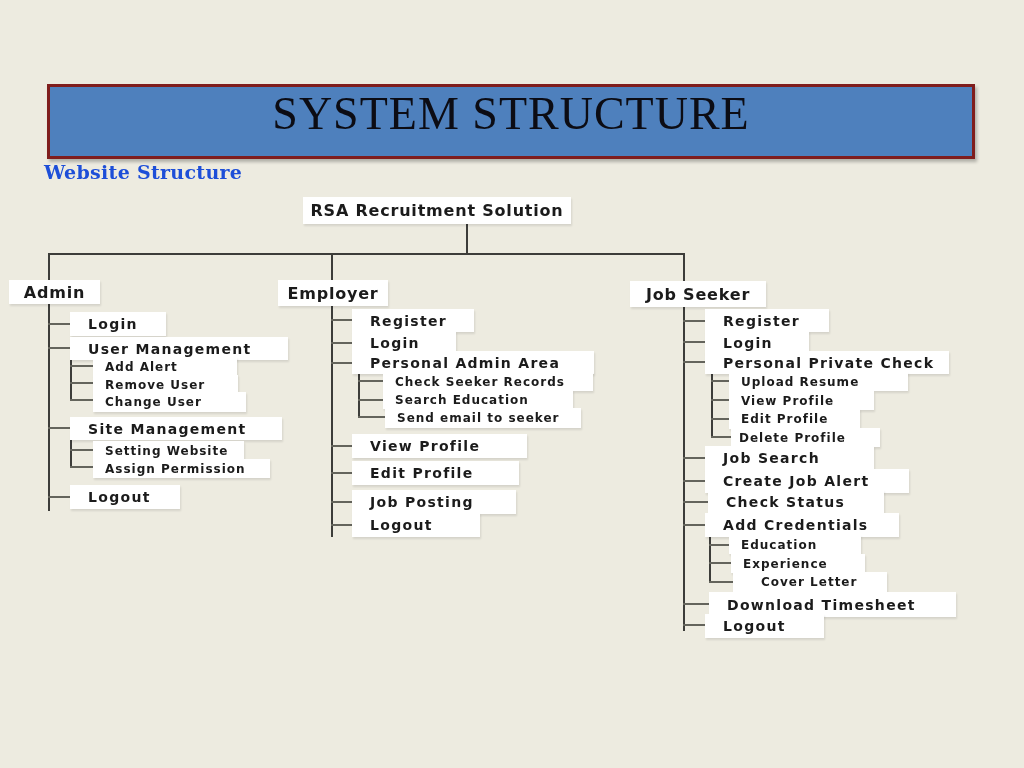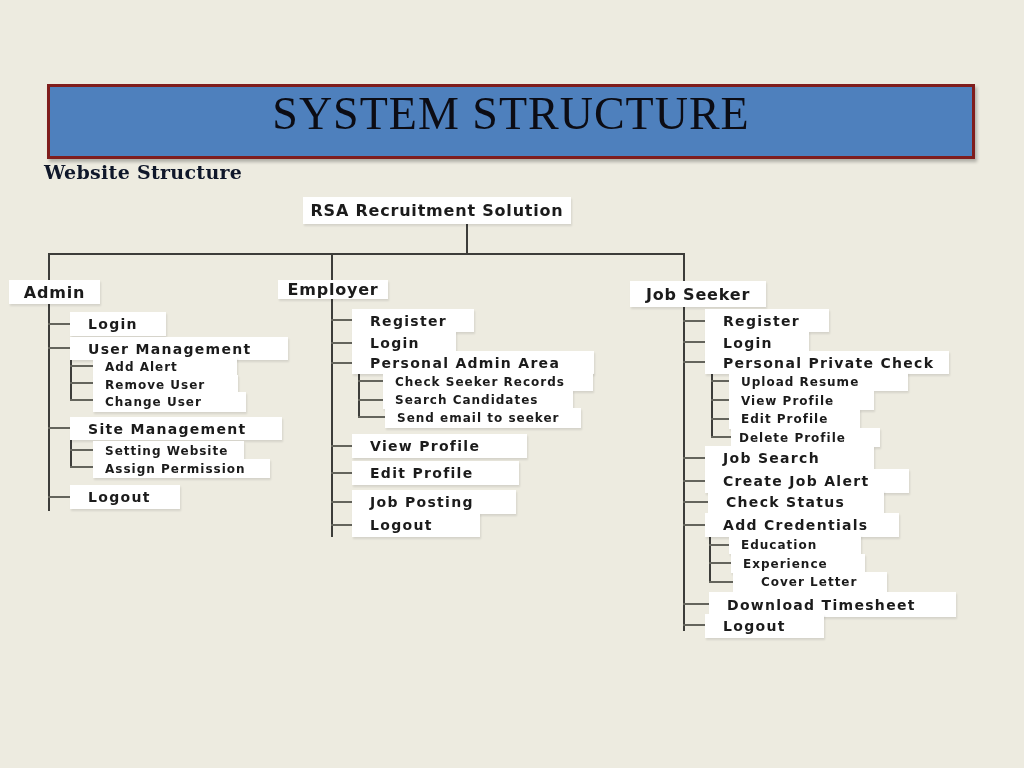--- a/index.html
+++ b/index.html
@@ -13,21 +13,21 @@
     box-shadow:2px 3px 3px rgba(0,0,0,0.25);
     display:flex;align-items:flex-start;justify-content:center;
   }
   .title-text{
     font-family:"Liberation Serif","DejaVu Serif",serif;
     font-size:46px;color:#0c0c14;letter-spacing:1px;white-space:nowrap;
   }
   .subtitle{
     position:absolute;left:44px;top:161px;
     font-family:"DejaVu Serif","Liberation Serif",serif;font-weight:bold;
-    font-size:19px;color:#0f172a;letter-spacing:0.3px;white-space:nowrap;
+    font-size:19px;color:#1d4ed8;letter-spacing:0.3px;white-space:nowrap;
   }
   .ln{position:absolute;background:#3d3d3a;}
   .ln.tick{background:#64645c;}
   .node{
     position:absolute;background:#ffffff;color:#1b1b1b;
     box-shadow:1px 2px 2px rgba(0,0,0,0.10);
     display:flex;align-items:center;white-space:nowrap;
   }
   .hdr{font-weight:bold;font-size:16px;justify-content:center;letter-spacing:0.8px;}
   .lvl2{font-size:14px;font-weight:600;letter-spacing:1.3px;padding-left:18px;}
@@ -98,26 +98,26 @@
   <div class="node lvl2" style="left:70px;top:312px;width:78px;height:24px;">Login</div>
   <div class="node lvl2" style="left:70px;top:337px;width:200px;height:23px;">User Management</div>
   <div class="node lvl3" style="left:93px;top:357px;width:132px;height:19px;">Add Alert</div>
   <div class="node lvl3" style="left:93px;top:375px;width:133px;height:19px;">Remove User</div>
   <div class="node lvl3" style="left:93px;top:392px;width:141px;height:20px;">Change User</div>
   <div class="node lvl2" style="left:70px;top:417px;width:194px;height:23px;">Site Management</div>
   <div class="node lvl3" style="left:93px;top:441px;width:139px;height:19px;">Setting Website</div>
   <div class="node lvl3" style="left:93px;top:459px;width:165px;height:19px;">Assign Permission</div>
   <div class="node lvl2" style="left:70px;top:485px;width:92px;height:24px;">Logout</div>
 
-  <div class="node hdr" style="left:278px;top:280px;width:110px;height:19px;">Employer</div>
+  <div class="node hdr" style="left:278px;top:280px;width:110px;height:26px;">Employer</div>
   <div class="node lvl2" style="left:352px;top:309px;width:104px;height:23px;">Register</div>
   <div class="node lvl2" style="left:352px;top:331px;width:86px;height:23px;">Login</div>
   <div class="node lvl2" style="left:352px;top:351px;width:224px;height:23px;">Personal Admin Area</div>
   <div class="node lvl3" style="left:383px;top:372px;width:198px;height:19px;">Check Seeker Records</div>
-  <div class="node lvl3" style="left:383px;top:390px;width:178px;height:19px;">Search Candidates</div>
+  <div class="node lvl3" style="left:383px;top:390px;width:178px;height:19px;">Search Education</div>
   <div class="node lvl3" style="left:385px;top:408px;width:184px;height:20px;">Send email to seeker</div>
   <div class="node lvl2" style="left:352px;top:434px;width:157px;height:24px;">View Profile</div>
   <div class="node lvl2" style="left:352px;top:461px;width:149px;height:24px;">Edit Profile</div>
   <div class="node lvl2" style="left:352px;top:490px;width:146px;height:24px;">Job Posting</div>
   <div class="node lvl2" style="left:352px;top:513px;width:110px;height:24px;">Logout</div>
 
   <div class="node hdr" style="left:630px;top:281px;width:136px;height:26px;">Job Seeker</div>
   <div class="node lvl2" style="left:705px;top:309px;width:106px;height:23px;">Register</div>
   <div class="node lvl2" style="left:705px;top:331px;width:86px;height:23px;">Login</div>
   <div class="node lvl2" style="left:705px;top:351px;width:226px;height:23px;">Personal Private Check</div>

